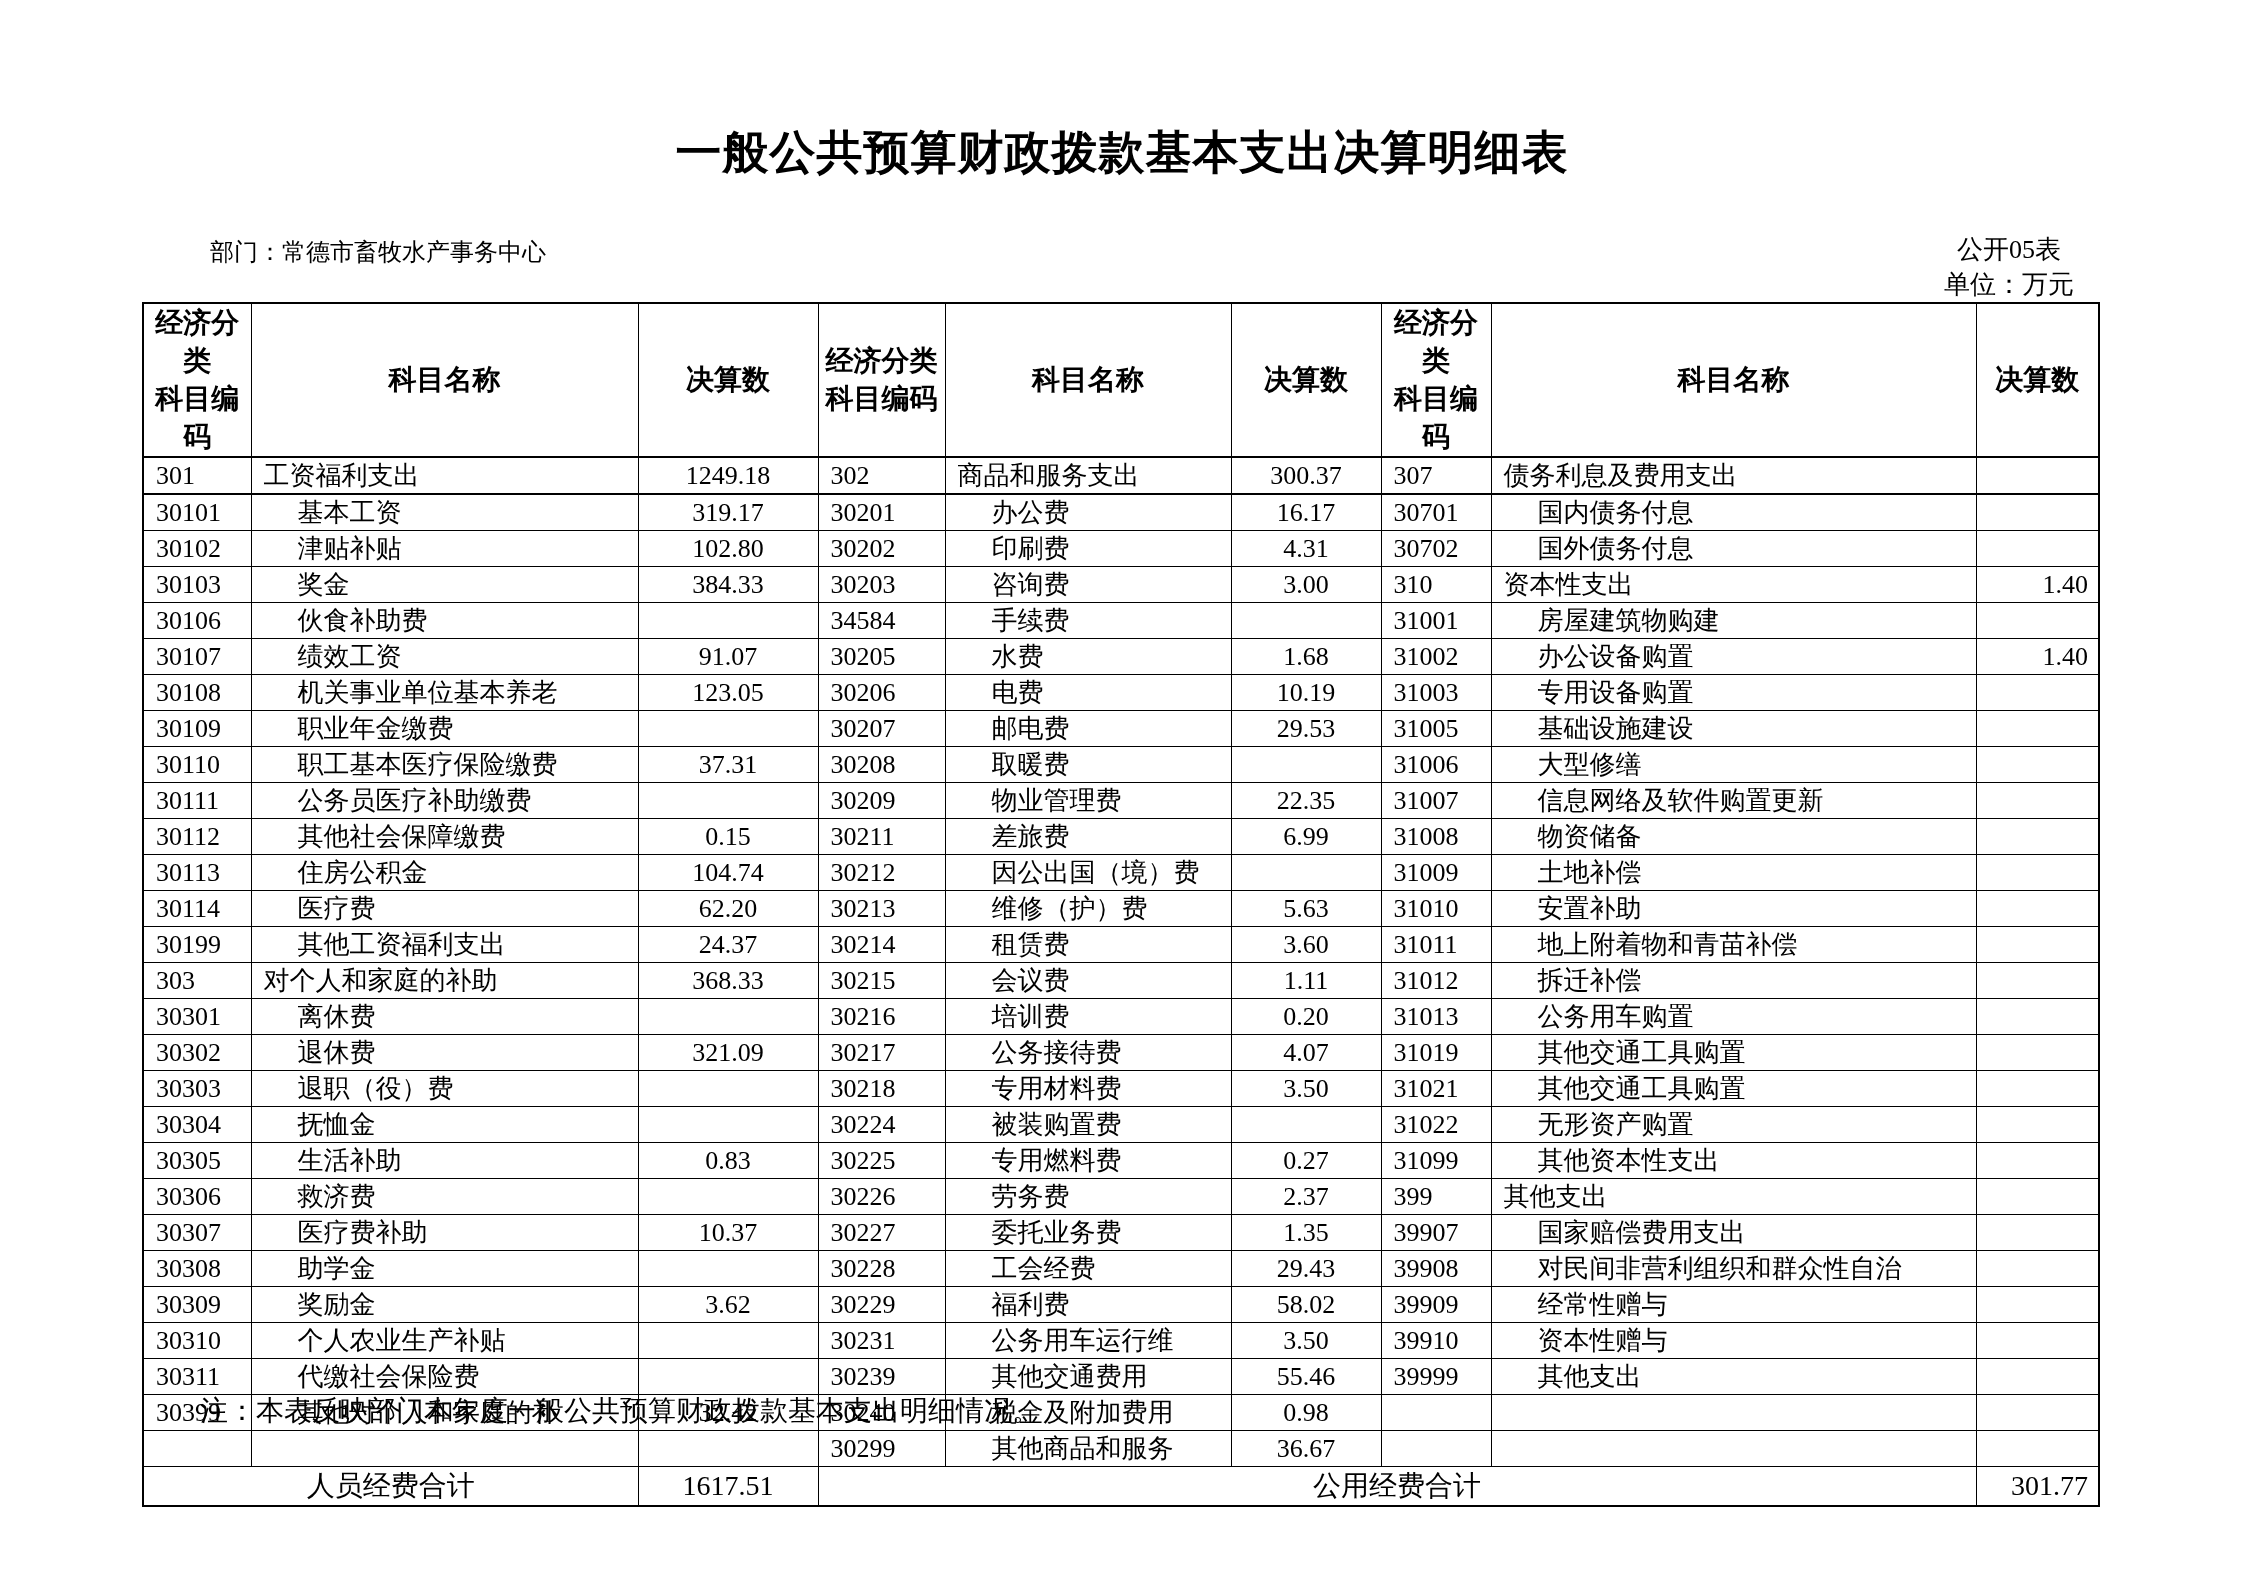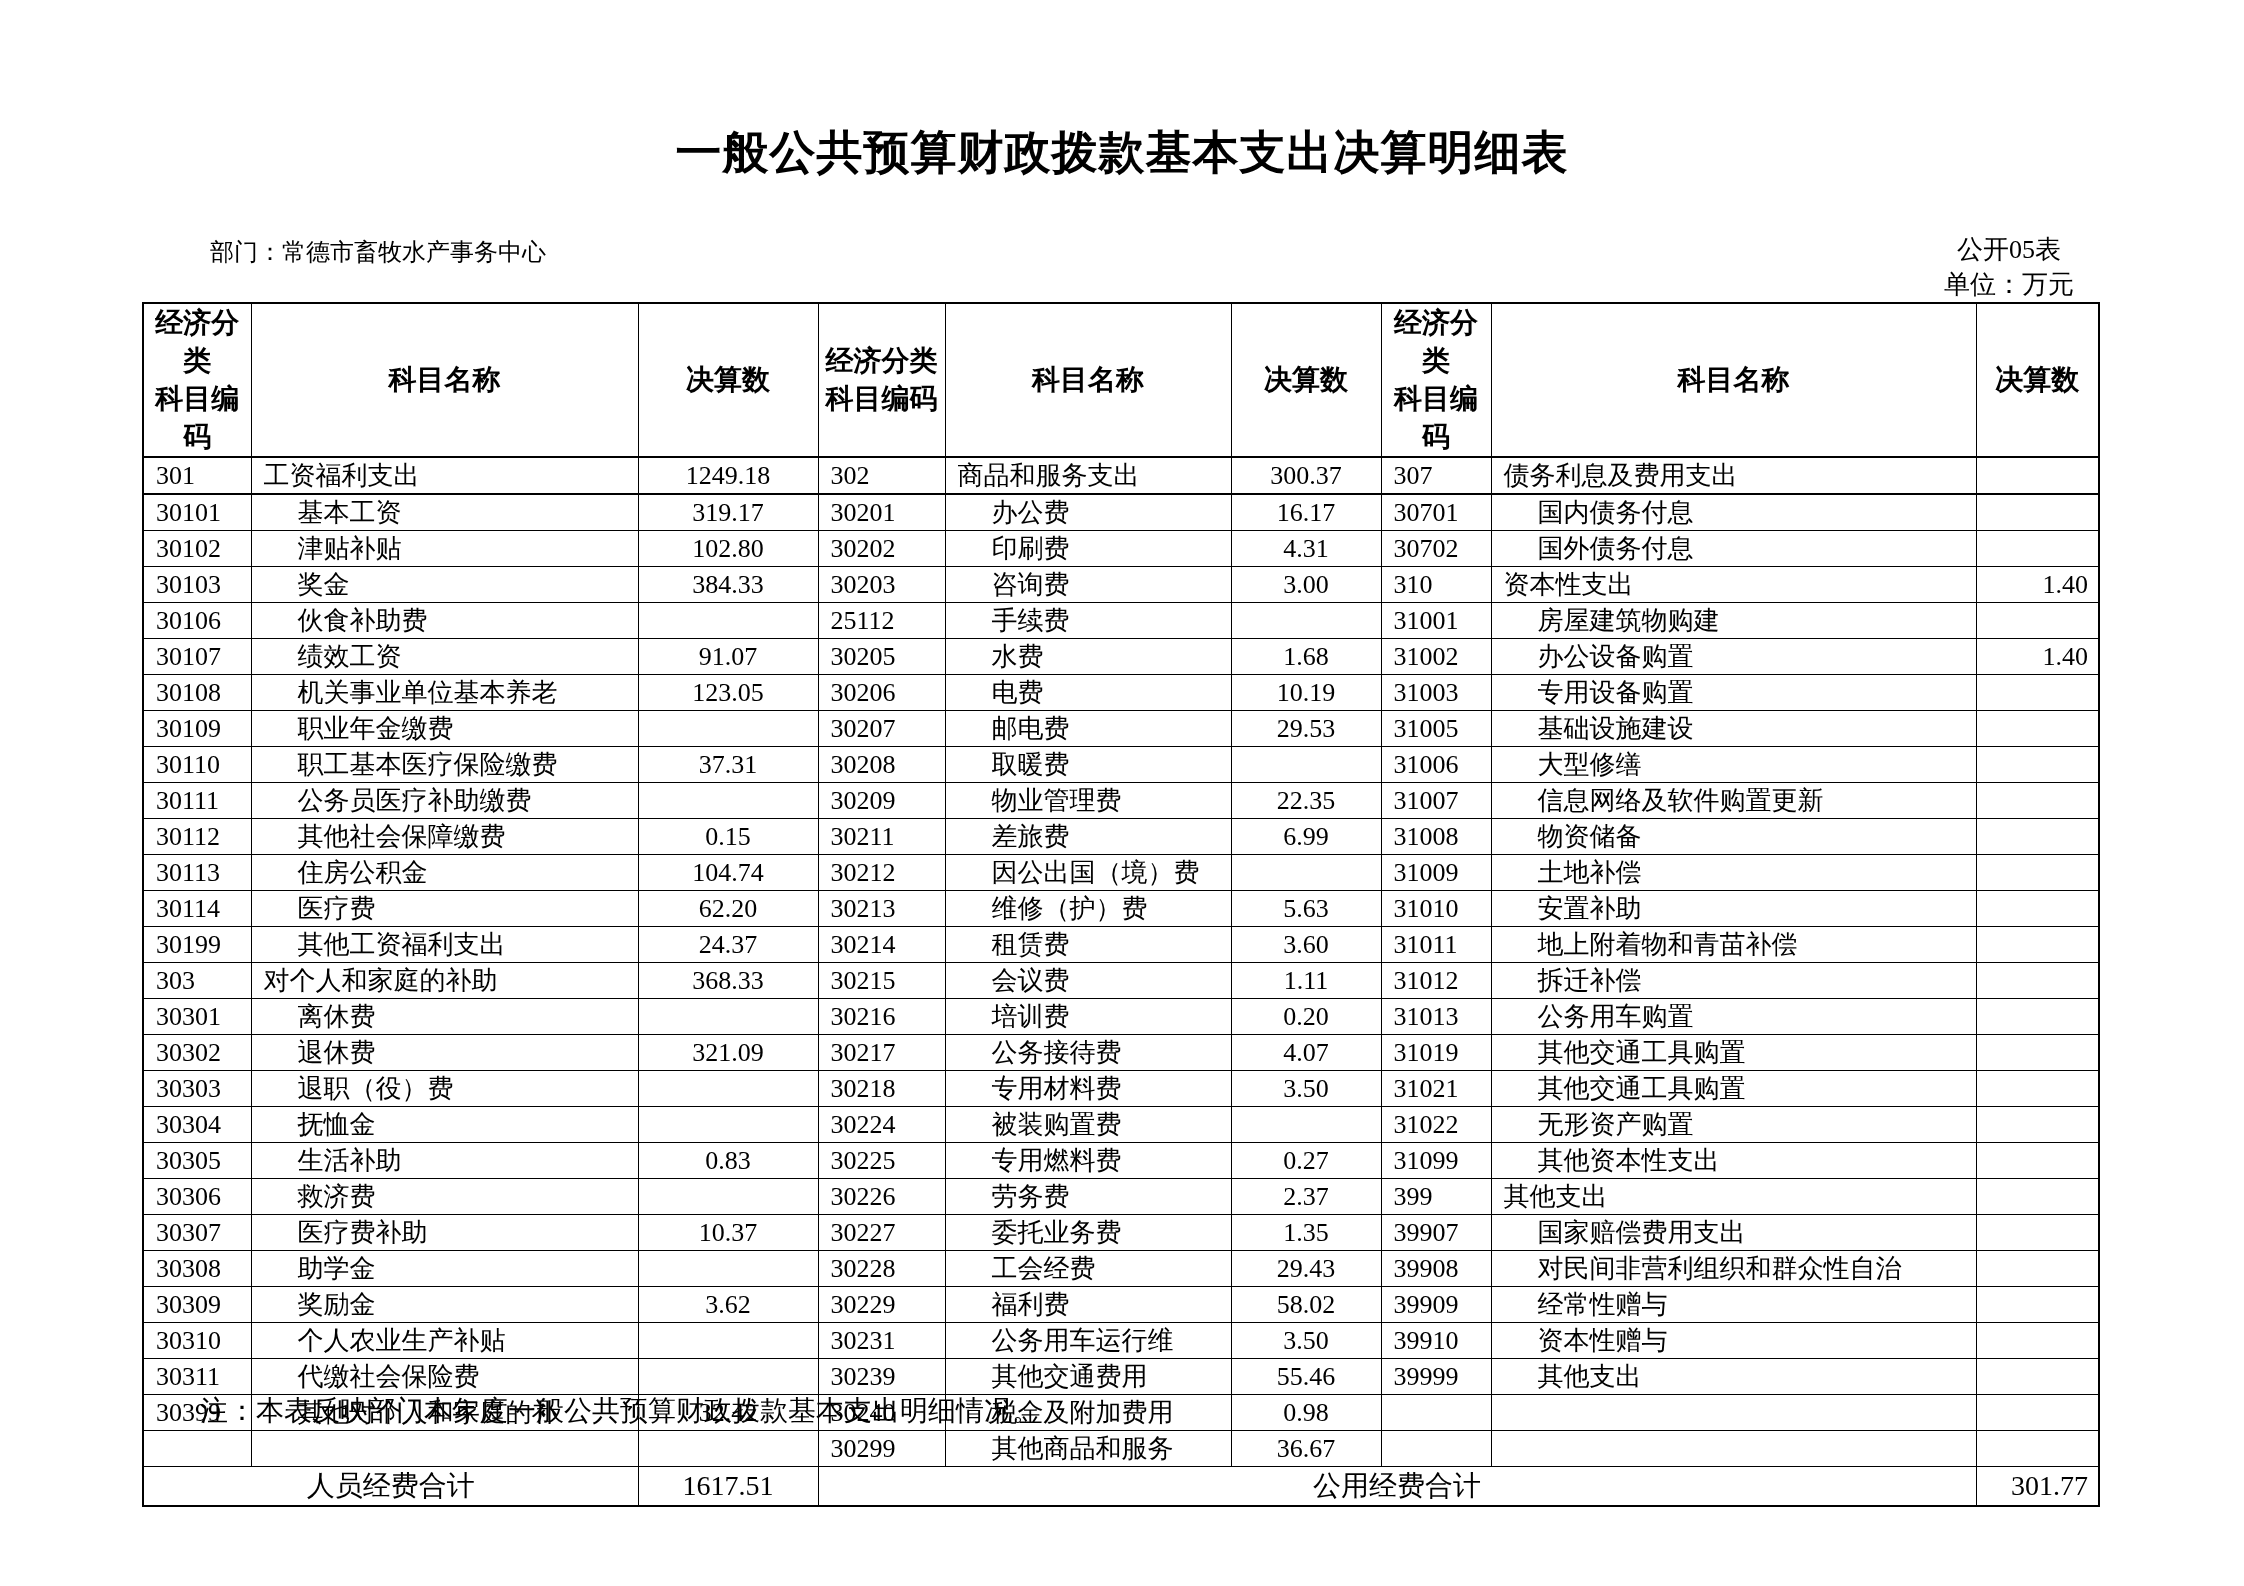--- a/index.html
+++ b/index.html
@@ -118,21 +118,21 @@
           <td class="name sub">咨询费</td>
           <td class="val g1">3.00</td>
           <td class="code">310</td>
           <td class="name">资本性支出</td>
           <td class="val g2">1.40</td>
         </tr>
         <tr>
           <td class="code">30106</td>
           <td class="name sub">伙食补助费</td>
           <td class="val g0"></td>
-          <td class="code">25112</td>
+          <td class="code">34584</td>
           <td class="name sub">手续费</td>
           <td class="val g1"></td>
           <td class="code">31001</td>
           <td class="name sub">房屋建筑物购建</td>
           <td class="val g2"></td>
         </tr>
         <tr>
           <td class="code">30107</td>
           <td class="name sub">绩效工资</td>
           <td class="val g0">91.07</td>

